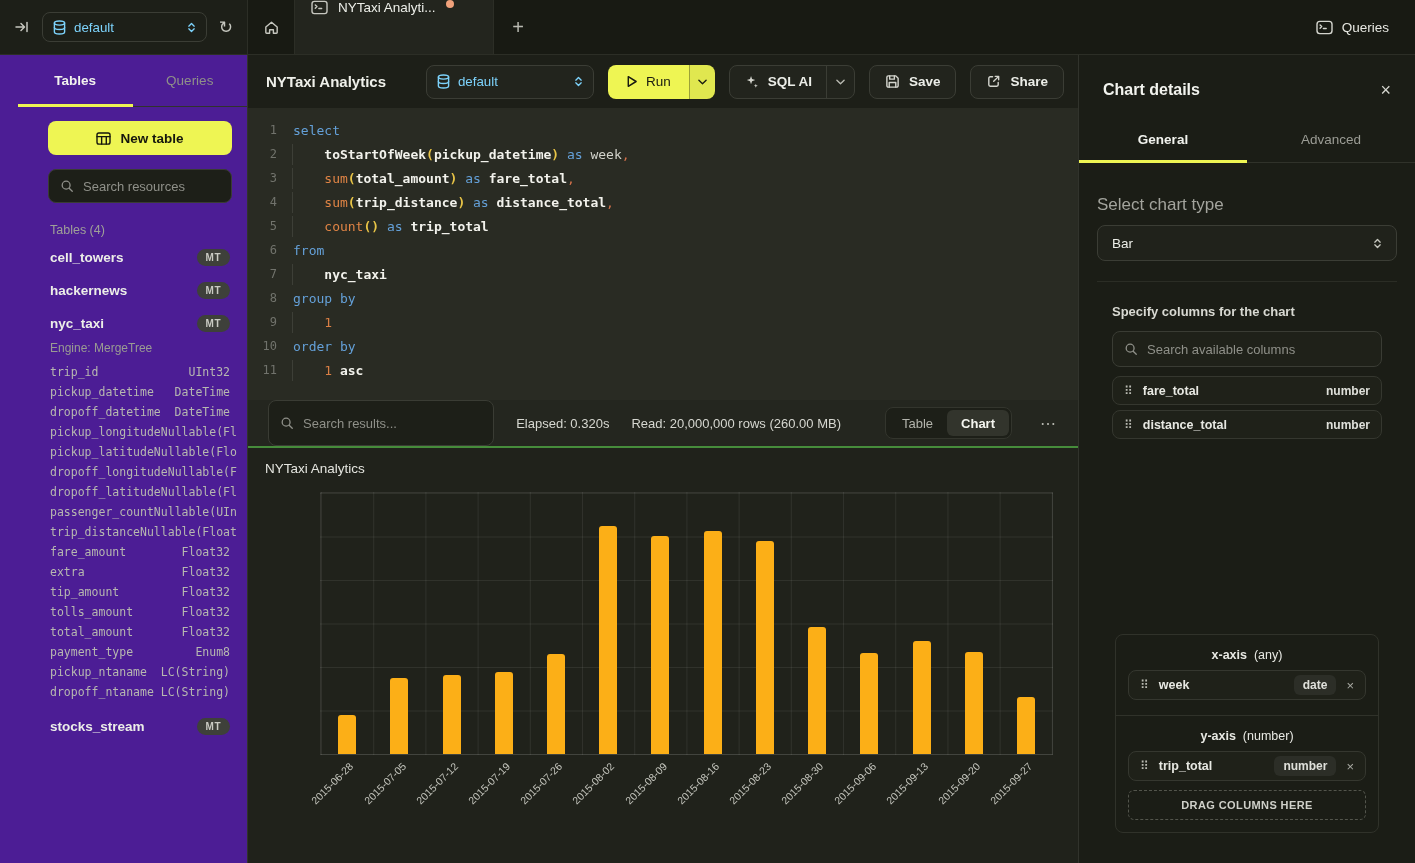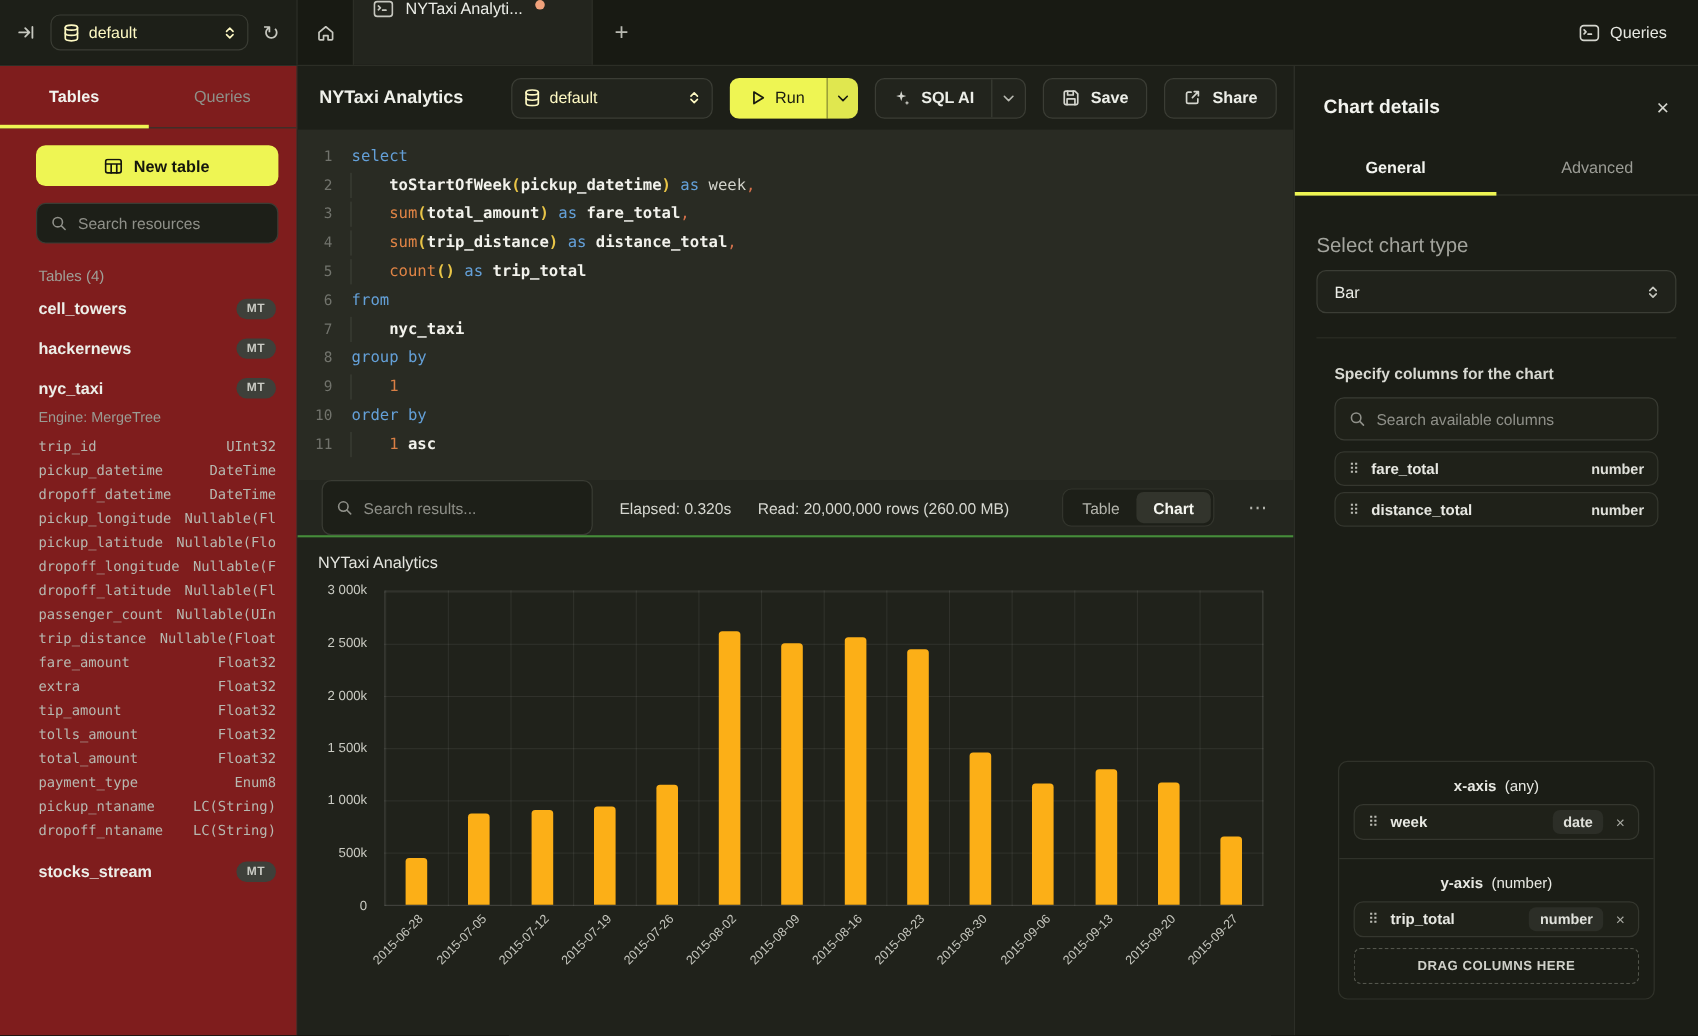--- a/index.html
+++ b/index.html
@@ -10,38 +10,38 @@
 
   svg { display:block; }
   .ic { stroke:currentColor; fill:none; stroke-width:1.5; stroke-linecap:round; stroke-linejoin:round; }
 
   
   .topbar { height:55px; flex:none; display:flex; background:#181a13; border-bottom:1px solid #2c2e26; }
   .topbar-left { width:248px; flex:none; display:flex; align-items:center; gap:12px; padding:0 14px;
                  background:#1d1f18; border-right:1px solid #2c2e26; }
   .icon-btn { color:#c6c7bf; display:flex; align-items:center; justify-content:center; cursor:pointer; background:none; border:none; }
   .select-box { display:flex; align-items:center; gap:8px; height:30px; padding:0 10px;
-                border:1px solid #3b3d35; border-radius:8px; color:#fef9c3; cursor:pointer; background:transparent; }
+                border:1px solid #3b3d35; border-radius:8px; color:#7dd3fc; cursor:pointer; background:transparent; }
   .select-box .lbl { flex:1; text-align:left; }
   .refresh-glyph { font-size:17px; line-height:1; }
   .topbar-tabs { flex:1; display:flex; align-items:stretch; }
   .home-btn { width:46px; display:flex; align-items:center; justify-content:center; color:#c6c7bf; cursor:pointer; background:none; border:none; }
   .tab { display:flex; gap:10px; padding:0 16px; background:#23251e;
          border-left:1px solid #2c2e26; border-right:1px solid #2c2e26; cursor:pointer; min-width:200px; }
   .tab .t-title { color:#eceee8; font-size:13.5px; }
   .dot { width:8px; height:8px; border-radius:50%; background:#efa17b; }
   .plus-btn { width:48px; display:flex; align-items:center; justify-content:center; font-size:20px; color:#b9bab2; cursor:pointer; background:none; border:none; }
   .topbar-right { display:flex; align-items:center; padding-right:26px; }
   .queries-btn { display:flex; align-items:center; gap:9px; color:#e6e7e1; font-size:13.5px; cursor:pointer; background:none; border:none; }
 
   
   .body { flex:1; display:flex; min-height:0; }
 
   
-  .sidebar { width:248px; flex:none; background:#7f1d1d; border-right:1px solid #31332c; display:flex; flex-direction:column; }
+  .sidebar { width:248px; flex:none; background:#4c1d95; border-right:1px solid #31332c; display:flex; flex-direction:column;padding-left:18px; }
   .sidebar-tabs { height:52px; flex:none; display:flex; border-bottom:1px solid #31332c; }
   .s-tab { flex:1; display:flex; align-items:center; justify-content:center; position:relative;
            font-size:13.5px; color:#8f9089; cursor:pointer; background:none; border:none; }
   .s-tab.active { color:#f2f3ee; font-weight:700; }
   .s-tab.active::after { content:""; position:absolute; left:0; right:0; bottom:-1px; height:3px; background:#eef553; }
   .sidebar-body { padding:14px 15px 0; flex:1; overflow:hidden;margin-left:15px; }
   .new-table-btn { width:100%; height:34px; background:#eef553; border:none; border-radius:8px;
                    color:#15160d; font-weight:700; font-size:13.5px; display:flex; align-items:center;
                    justify-content:center; gap:9px; cursor:pointer; font-family:inherit; }
   .search-box { margin-top:14px; height:34px; background:#1d1f18; border:1px solid #3a3c34; border-radius:8px;
@@ -495,29 +495,20 @@
           <button class="toggle-btn active">Chart</button>
         </div>
         <button class="more-btn"><span>⋯</span></button>
       </div>
 
       <div class="green-line"></div>
 
       <div class="chart-panel">
         <div class="chart-title">NYTaxi Analytics</div>
         <div class="plot-outer">
-          <div class="y-ticks" id="y-ticks">
-              <div class="y-tick" style="top: 0%;">3 000k</div>
-              <div class="y-tick" style="top: 16.6667%;">2 500k</div>
-              <div class="y-tick" style="top: 33.3333%;">2 000k</div>
-              <div class="y-tick" style="top: 50%;">1 500k</div>
-              <div class="y-tick" style="top: 66.6667%;">1 000k</div>
-              <div class="y-tick" style="top: 83.3333%;">500k</div>
-              <div class="y-tick" style="top: 100%;">0</div>
-            </div>
           <div class="plot" id="plot">
               <div class="bar-slot">
                 <div class="bar" style="height: 15%; background: rgb(252, 175, 23);"></div>
                 <div class="x-label">2015-06-28</div>
               </div>
               <div class="bar-slot">
                 <div class="bar" style="height: 29%; background: rgb(252, 175, 23);"></div>
                 <div class="x-label">2015-07-05</div>
               </div>
               <div class="bar-slot">

